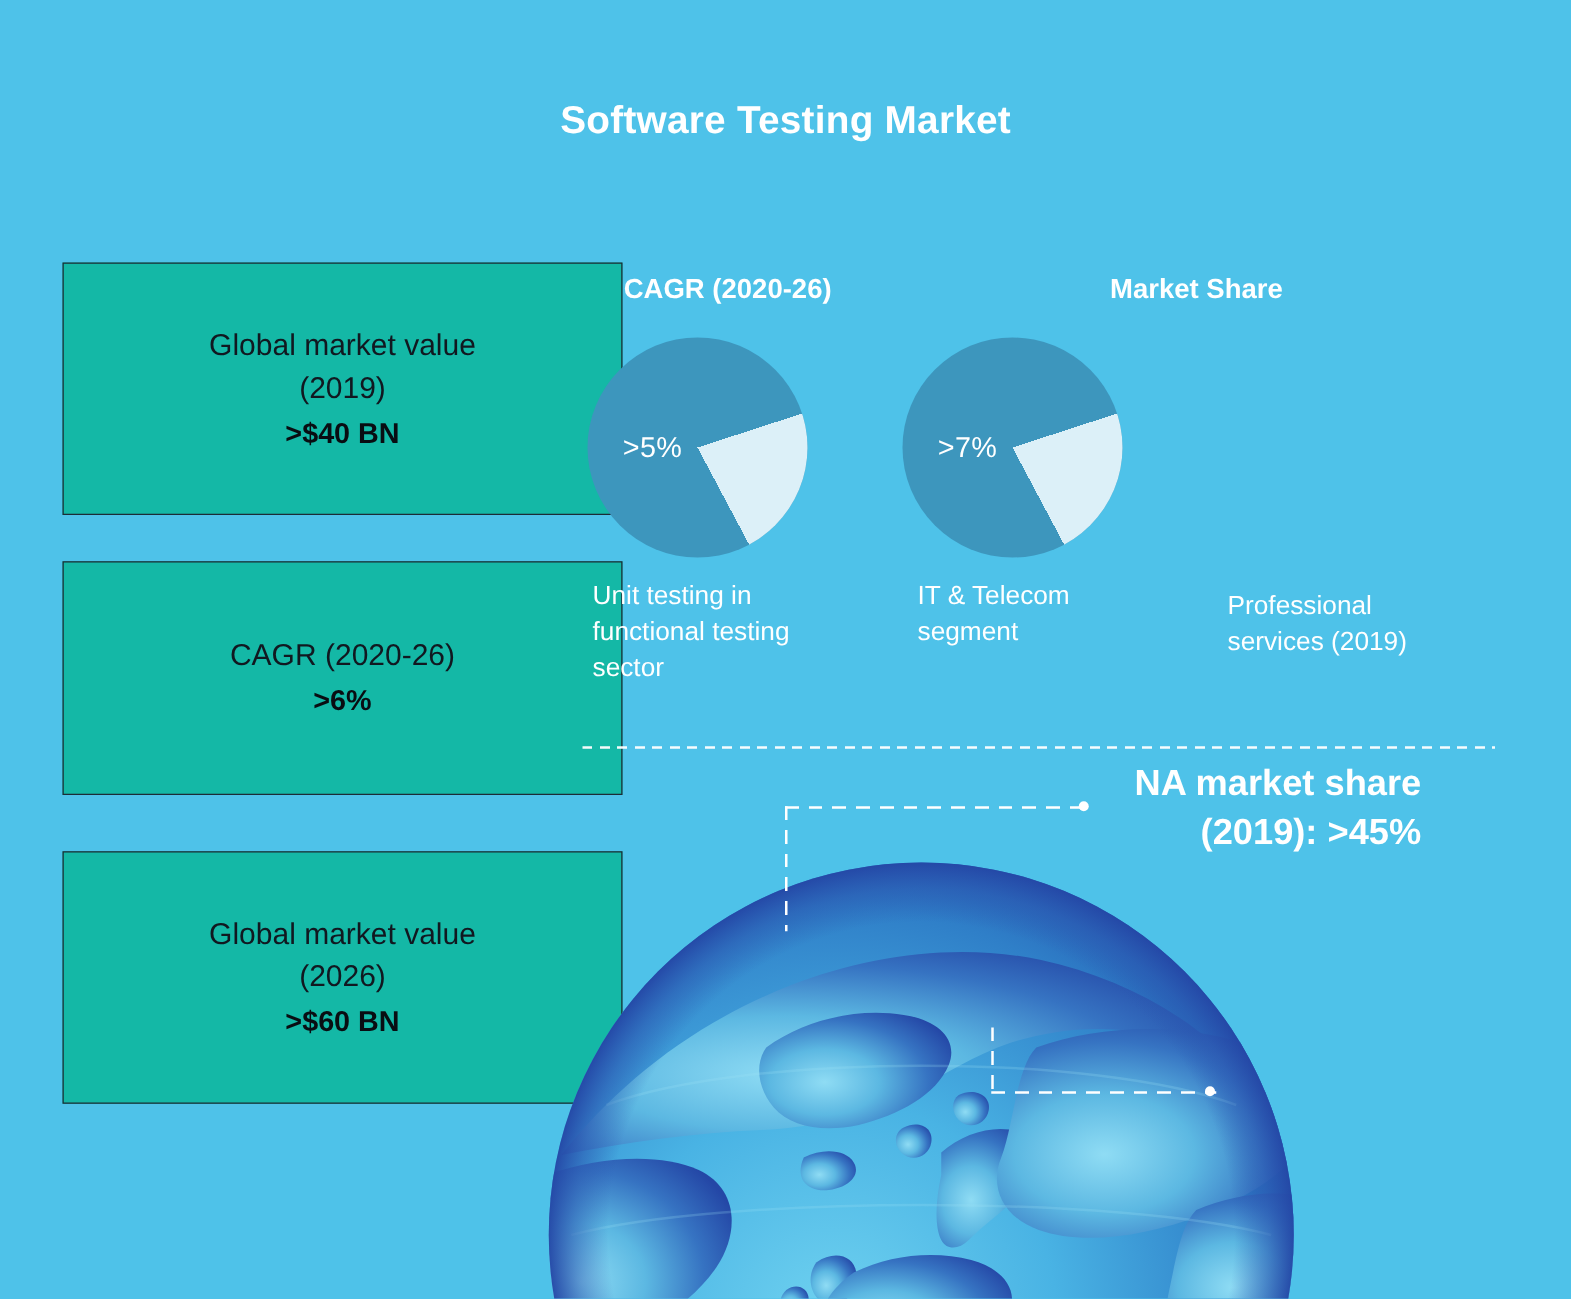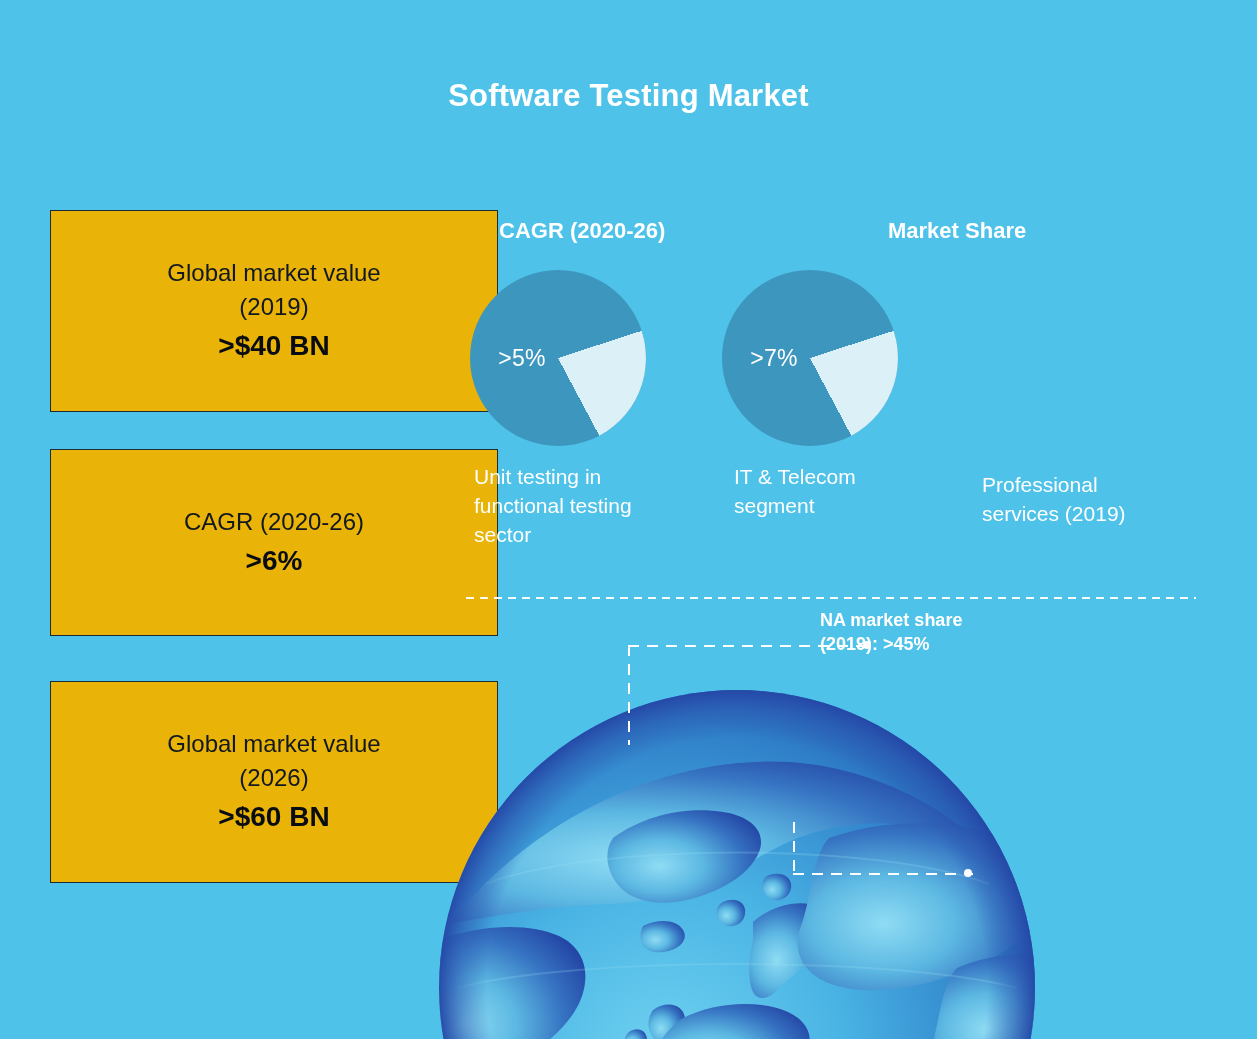--- a/index.html
+++ b/index.html
@@ -37,21 +37,21 @@
     font-size: 31px;
     font-weight: bold;
     letter-spacing: 0.2px;
   }
 
   
   .stat-card {
     position: absolute;
     left: 50px;
     width: 448px;
-    background: #eab308;
+    background: #14b8a6;
     border: 1.5px solid #1d2b36;
     display: flex;
     flex-direction: column;
     align-items: center;
     justify-content: center;
     text-align: center;
     padding: 10px 14px;
   }
   #stat-card-0 { top: 210px; height: 202px; }
   #stat-card-1 { top: 449px; height: 187px; }
@@ -59,21 +59,21 @@
 
   .stat-card-label {
     color: #111820;
     font-size: 24px;
     line-height: 1.42;
     font-weight: normal;
     white-space: pre-line;
   }
   .stat-card-value {
     color: #090d12;
-    font-size: 28px;
+    font-size: 23px;
     font-weight: bold;
     line-height: 1.42;
     margin-top: 2px;
   }
 
   
   .section-header {
     position: absolute;
     color: #ffffff;
     font-size: 22px;
@@ -174,24 +174,24 @@
   #leader-na-v { left: 628px; top: 645px; height: 100px; }
   #leader-na-dot { left: 863px; top: 641px; }
 
   #leader-apac-h { left: 793px; top: 873px; width: 180px; }
   #leader-apac-v { left: 793px; top: 822px; height: 53px; }
   #leader-apac-dot { left: 964px; top: 869px; }
 
   .callout-text {
     position: absolute;
     color: #ffffff;
-    font-size: 18px;
+    font-size: 29px;
     font-weight: bold;
     line-height: 1.35;
-    text-align: left;
+    text-align: right;
     white-space: pre-line;
   }
   #callout-na   { left: 820px; top: 608px; width: 317px; }
   #callout-apac { left: 820px; top: 798px; width: 339px; }
 </style>
 </head>
 <body>
 
 <div id="stage">
 

